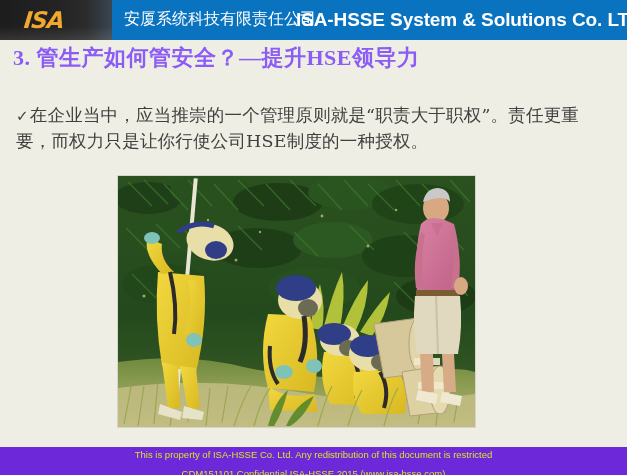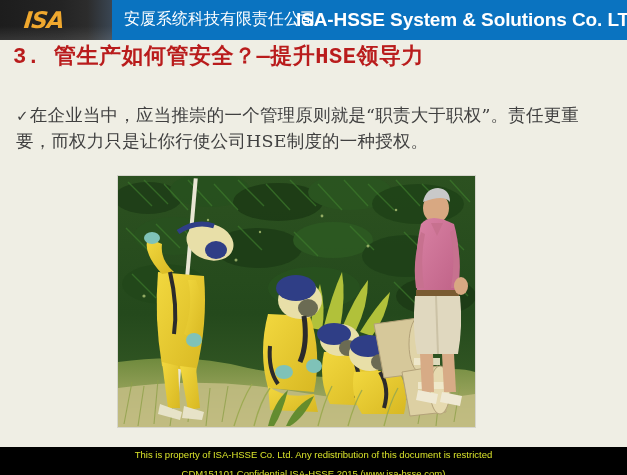--- a/index.html
+++ b/index.html
@@ -74,24 +74,24 @@
     color: #FFFFFF;
     line-height: 20px;
     white-space: nowrap;
     letter-spacing: -0.1px;
   }
 
   
   .slide-title {
     position: absolute;
     left: 13px; top: 43px;
-    font-family: Liberation Mono, monospace;
+    font-family: Liberation Serif, serif;
     font-size: 22px;
     font-weight: bold;
-    color: #b91c1c;
+    color: #8b5cf6;
     line-height: 30px;
     white-space: nowrap;
     letter-spacing: 0.5px;
   }
 
   
   .body-block {
     position: absolute;
     left: 16px; top: 103px;
     width: 596px;
@@ -118,21 +118,21 @@
     box-shadow: 0 0 0 1px rgba(0,0,0,0.10);
   }
   .photo-svg { display: block; width: 357px; height: 251px; }
 
   
   .footer-band {
     position: absolute;
     left: 0; bottom: 0;
     width: 627px;
     height: 28px;
-    background: #000000;
+    background: #6d28d9;
   }
   .footer-line1, .footer-line2 {
     position: absolute;
     width: 627px;
     text-align: center;
     font-family: "Liberation Sans", sans-serif;
     font-size: 9.5px;
     color: #D9E32B;
     line-height: 12px;
     white-space: nowrap;

